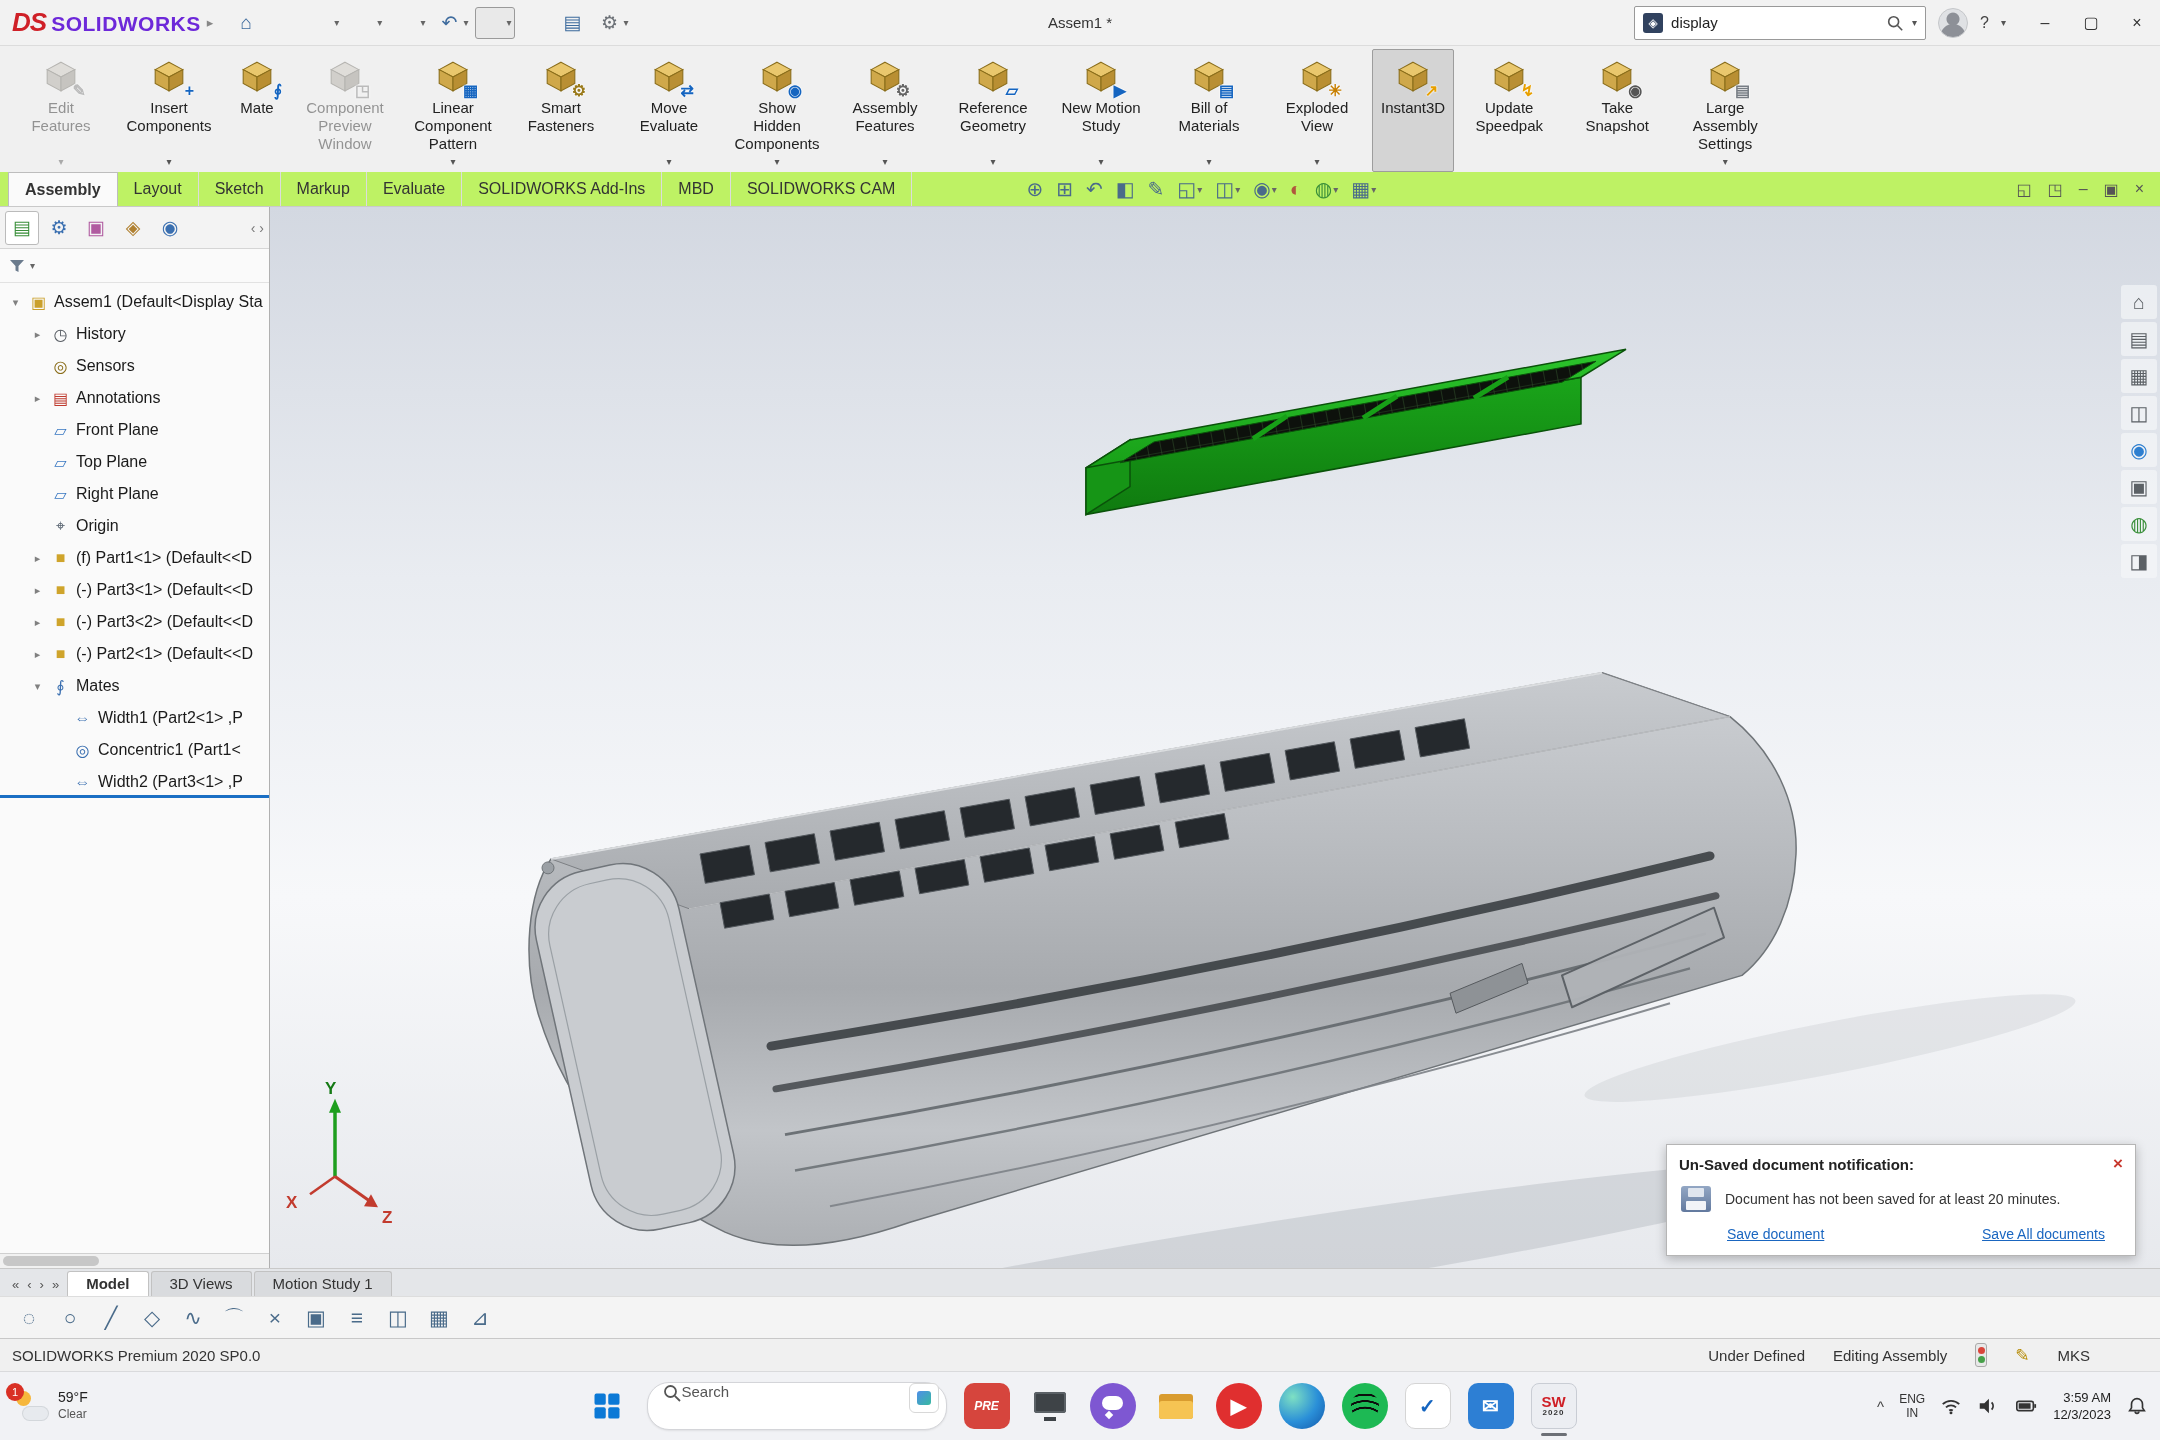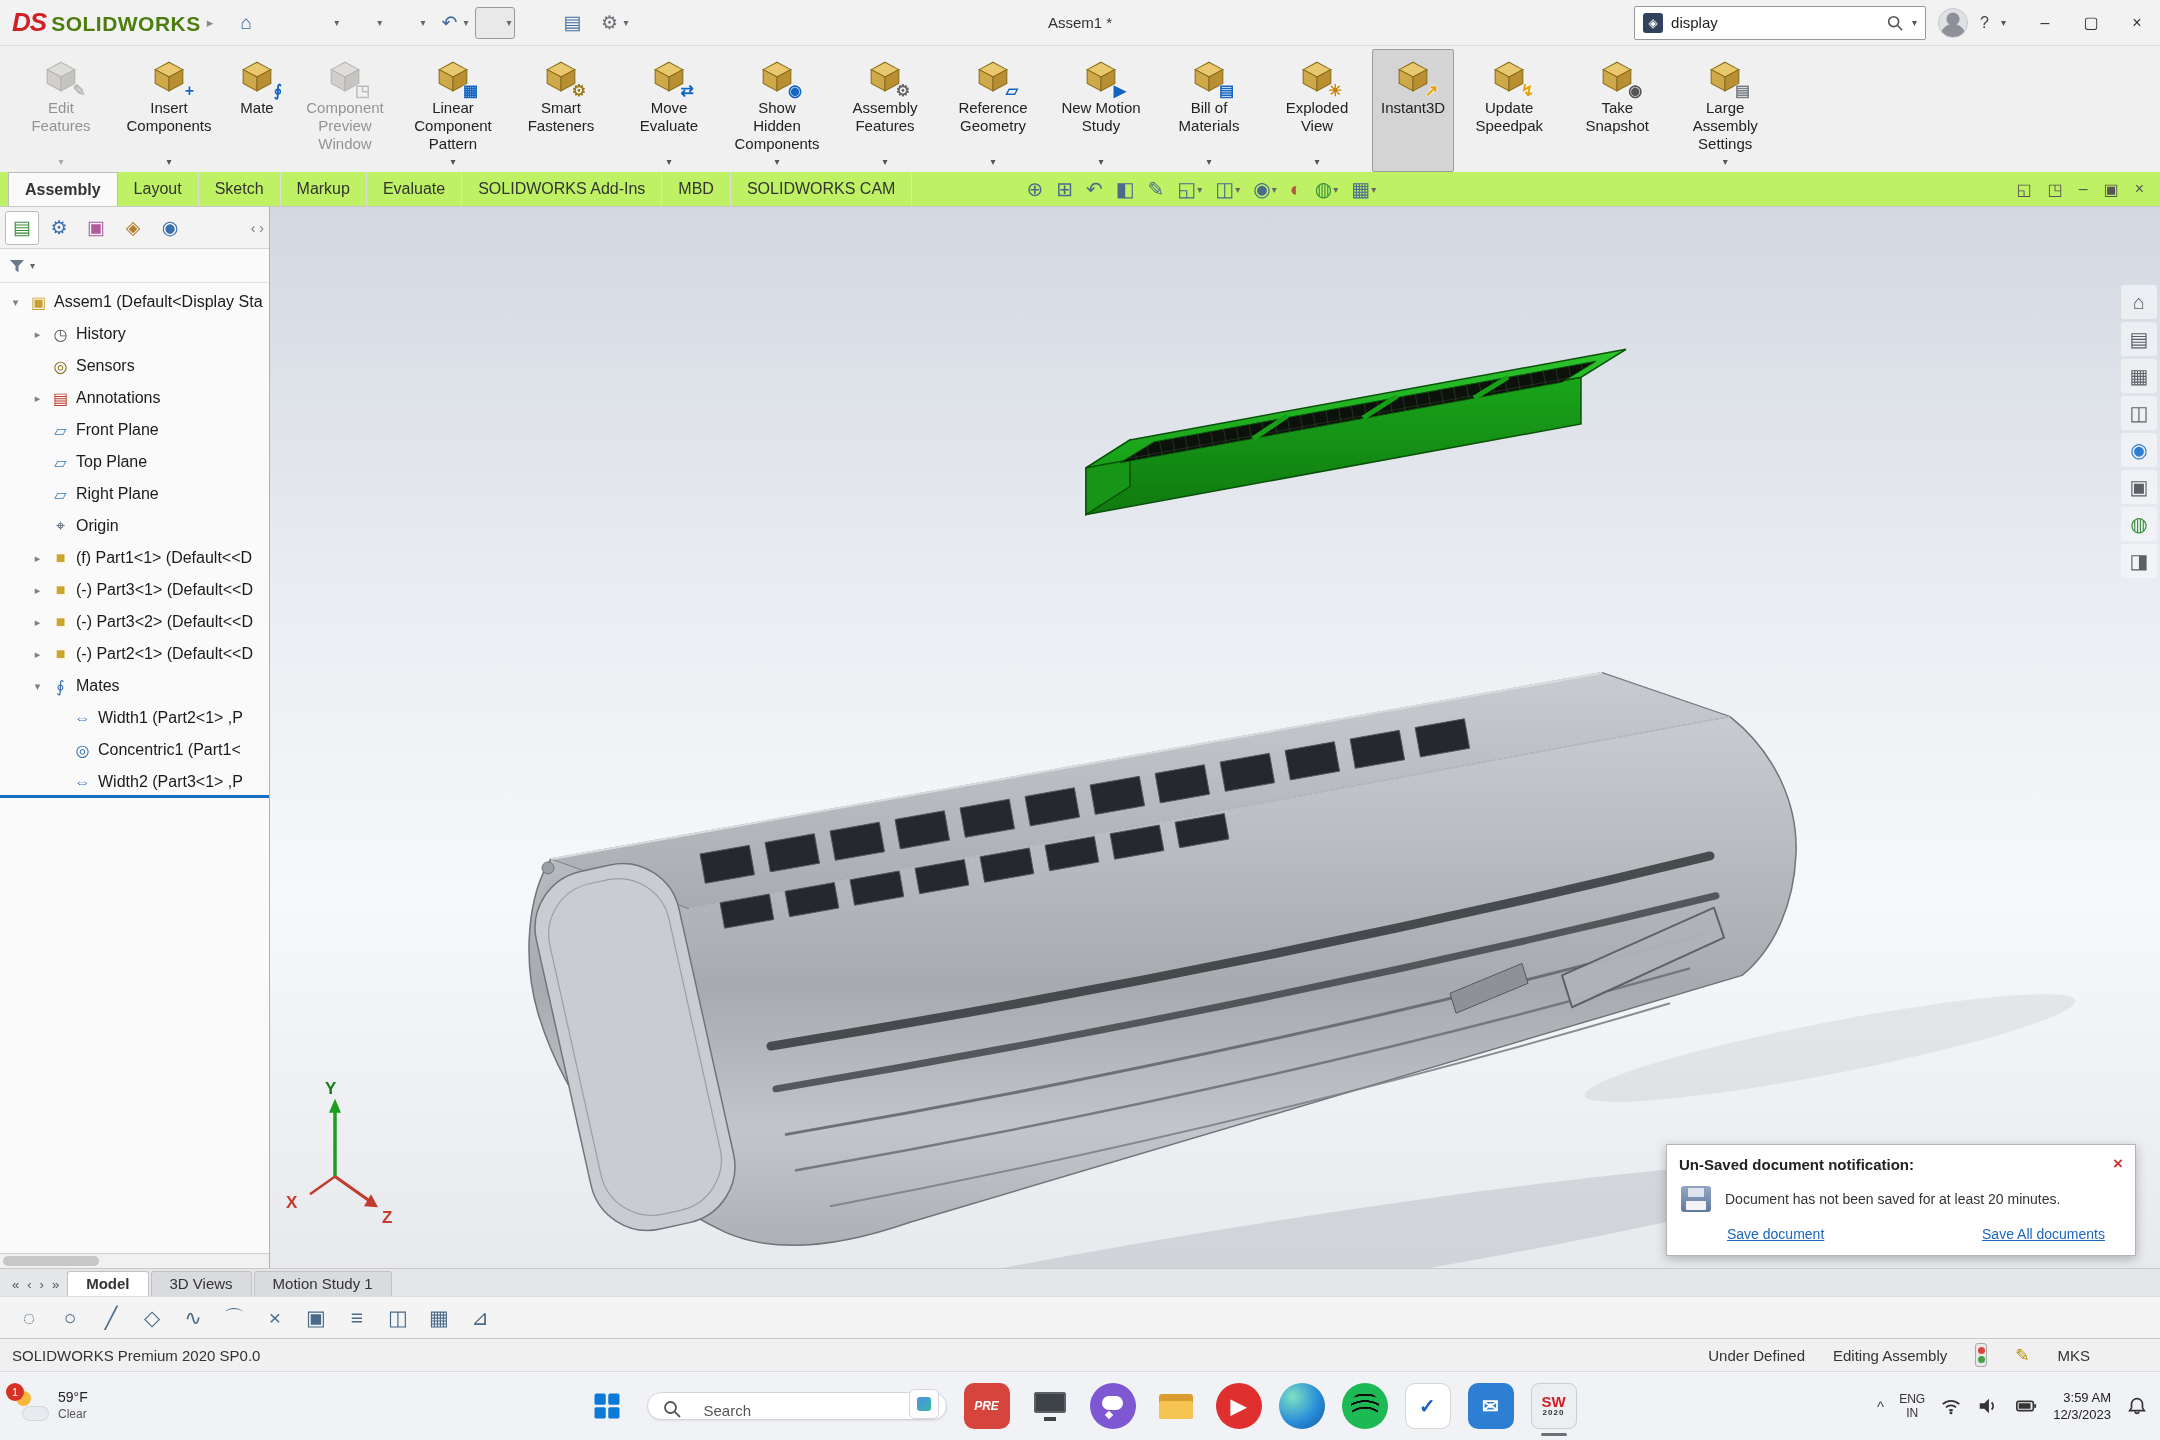--- a/index.html
+++ b/index.html
@@ -4,21 +4,21 @@
 <style>
   *{box-sizing:border-box;margin:0;padding:0}
   html,body{width:2160px;height:1440px;overflow:hidden}
   body{font-family:"Liberation Sans",sans-serif;font-size:15px;color:#222;background:#f0f0f0}
   #app{position:relative;width:2160px;height:1440px;display:flex;flex-direction:column;overflow:hidden}
 
   
   .titlebar{height:46px;flex:0 0 46px;display:flex;align-items:center;background:#f2f2f2;border-bottom:1px solid #dcdcdc;padding-left:12px;position:relative}
   .logo{display:flex;align-items:baseline;gap:5px}
   .ds-mark{font-weight:bold;font-style:italic;font-size:26px;color:#cf2027;letter-spacing:-1px}
-  .logo-word{font-weight:bold;font-size:21px;color:#4d7c0f;letter-spacing:.5px}
+  .logo-word{font-weight:bold;font-size:21px;color:#6d28d9;letter-spacing:.5px}
   .menu-chev{color:#888;font-size:13px;margin-left:6px}
   .qa-strip{display:flex;align-items:center;margin-left:16px;gap:3px}
   .qa{display:flex;align-items:center;padding:2px 3px;border-radius:3px;border:1px solid transparent}
   .qa.active{border-color:#9a9a9a;background:#e9e9e9}
   .qicon{width:26px;height:26px;display:flex;align-items:center;justify-content:center;font-size:19px;position:relative}
   .qcaret{font-size:10px;color:#666;margin-left:1px}
   .doc-title{position:absolute;left:50%;transform:translateX(-50%);font-size:15px;color:#333}
   .tb-right{margin-left:auto;display:flex;align-items:center;gap:12px}
   .searchbox{width:292px;height:34px;border:1px solid #999;background:#fff;display:flex;align-items:center;gap:8px;padding:0 8px;border-radius:2px}
   .search-scope{width:20px;height:20px;background:#31425f;border-radius:3px;color:#fff;font-size:12px;display:flex;align-items:center;justify-content:center}
@@ -108,21 +108,21 @@
   .weather{position:absolute;left:12px;display:flex;align-items:center;gap:10px}
   .wicon{width:36px;height:34px;position:relative}
   .wicon::before{content:'';position:absolute;top:2px;left:4px;width:15px;height:15px;border-radius:50%;background:#f6b73c}
   .wicon::after{content:'';position:absolute;bottom:3px;right:0;width:25px;height:13px;border-radius:8px;background:#e7eaee;box-shadow:0 0 0 1px #d3d7db}
   .wbadge{position:absolute;top:-6px;left:-6px;width:18px;height:18px;border-radius:50%;background:#d93025;color:#fff;font-size:11px;display:flex;align-items:center;justify-content:center;z-index:2}
   .wtext{display:flex;flex-direction:column;line-height:17px}
   .wtemp{font-size:14px;color:#222}
   .wcond{font-size:12px;color:#555}
   .tb-center{margin:0 auto;display:flex;align-items:center;gap:17px}
   .startbtn{width:46px;height:46px;display:flex;align-items:center;justify-content:center;border-radius:6px}
-  .searchpill{width:300px;height:28px;border-radius:22px;background:#fff;border:1px solid #d4d5d9;display:flex;align-items:flex-end;gap:22px;padding:0 7px 0 14px;box-shadow:0 1px 2px rgba(0,0,0,.08)}
+  .searchpill{width:300px;height:48px;border-radius:22px;background:#fff;border:1px solid #d4d5d9;display:flex;align-items:flex-start;gap:0;padding:0 7px 0 14px;box-shadow:0 1px 2px rgba(0,0,0,.08)}
   .sp-label{flex:1;color:#555;font-size:15px}
   .sp-cam{width:30px;height:30px;border-radius:6px;background:#fff;border:1px solid #d8d8d8;display:flex;align-items:center;justify-content:center}
   .sp-cam::before{content:'';width:14px;height:14px;border-radius:3px;background:linear-gradient(135deg,#4f8ee8,#37b9a0)}
   .app{width:46px;height:46px;border-radius:8px;display:flex;align-items:center;justify-content:center;font-weight:bold;position:relative}
   .app-label{font-size:12px;font-weight:bold;line-height:13px}
   .app-sub{font-size:8px;color:#333;letter-spacing:1px}
   .aglyph{font-size:20px;line-height:1}
   .app-label:empty,.app-sub:empty,.aglyph:empty{display:none}
   .shape-circle{border-radius:50%}
   .shape-rounded{border-radius:10px}

